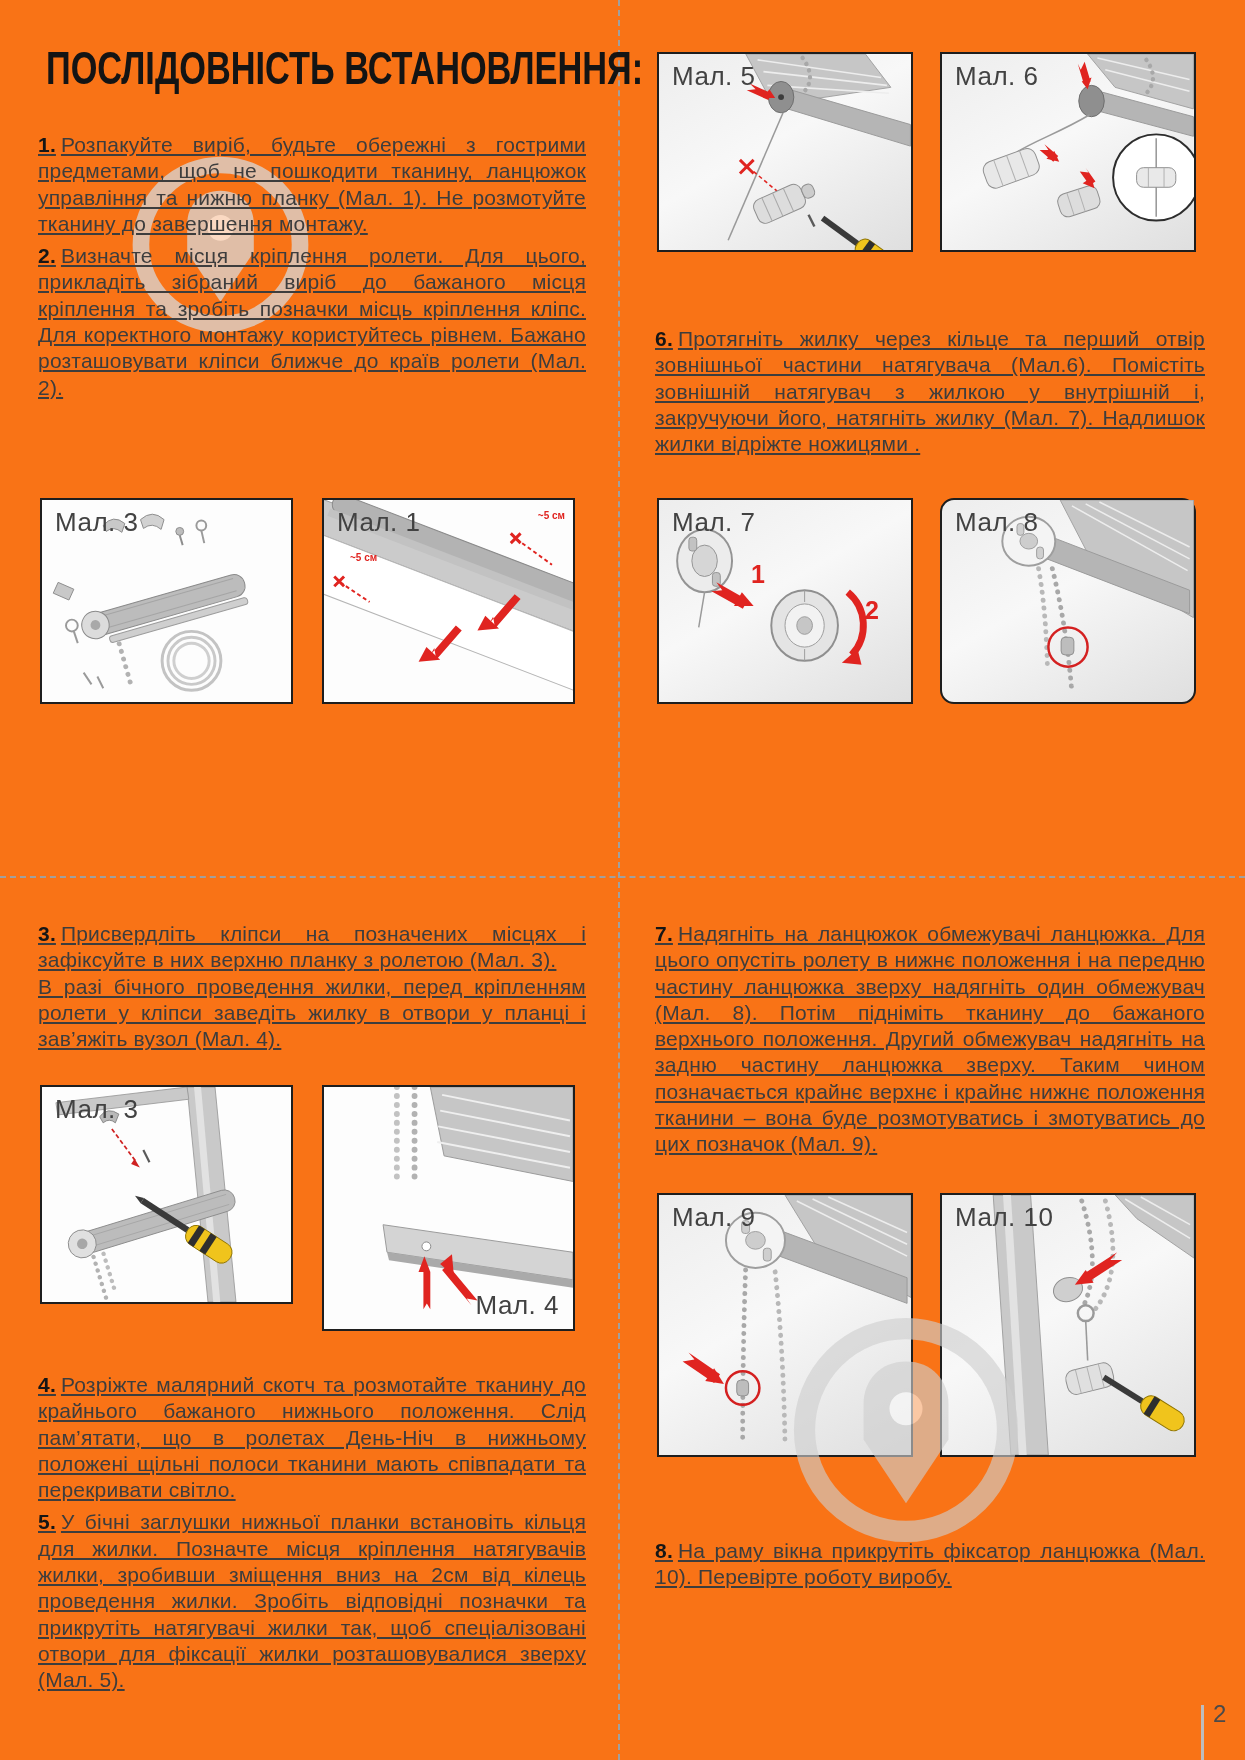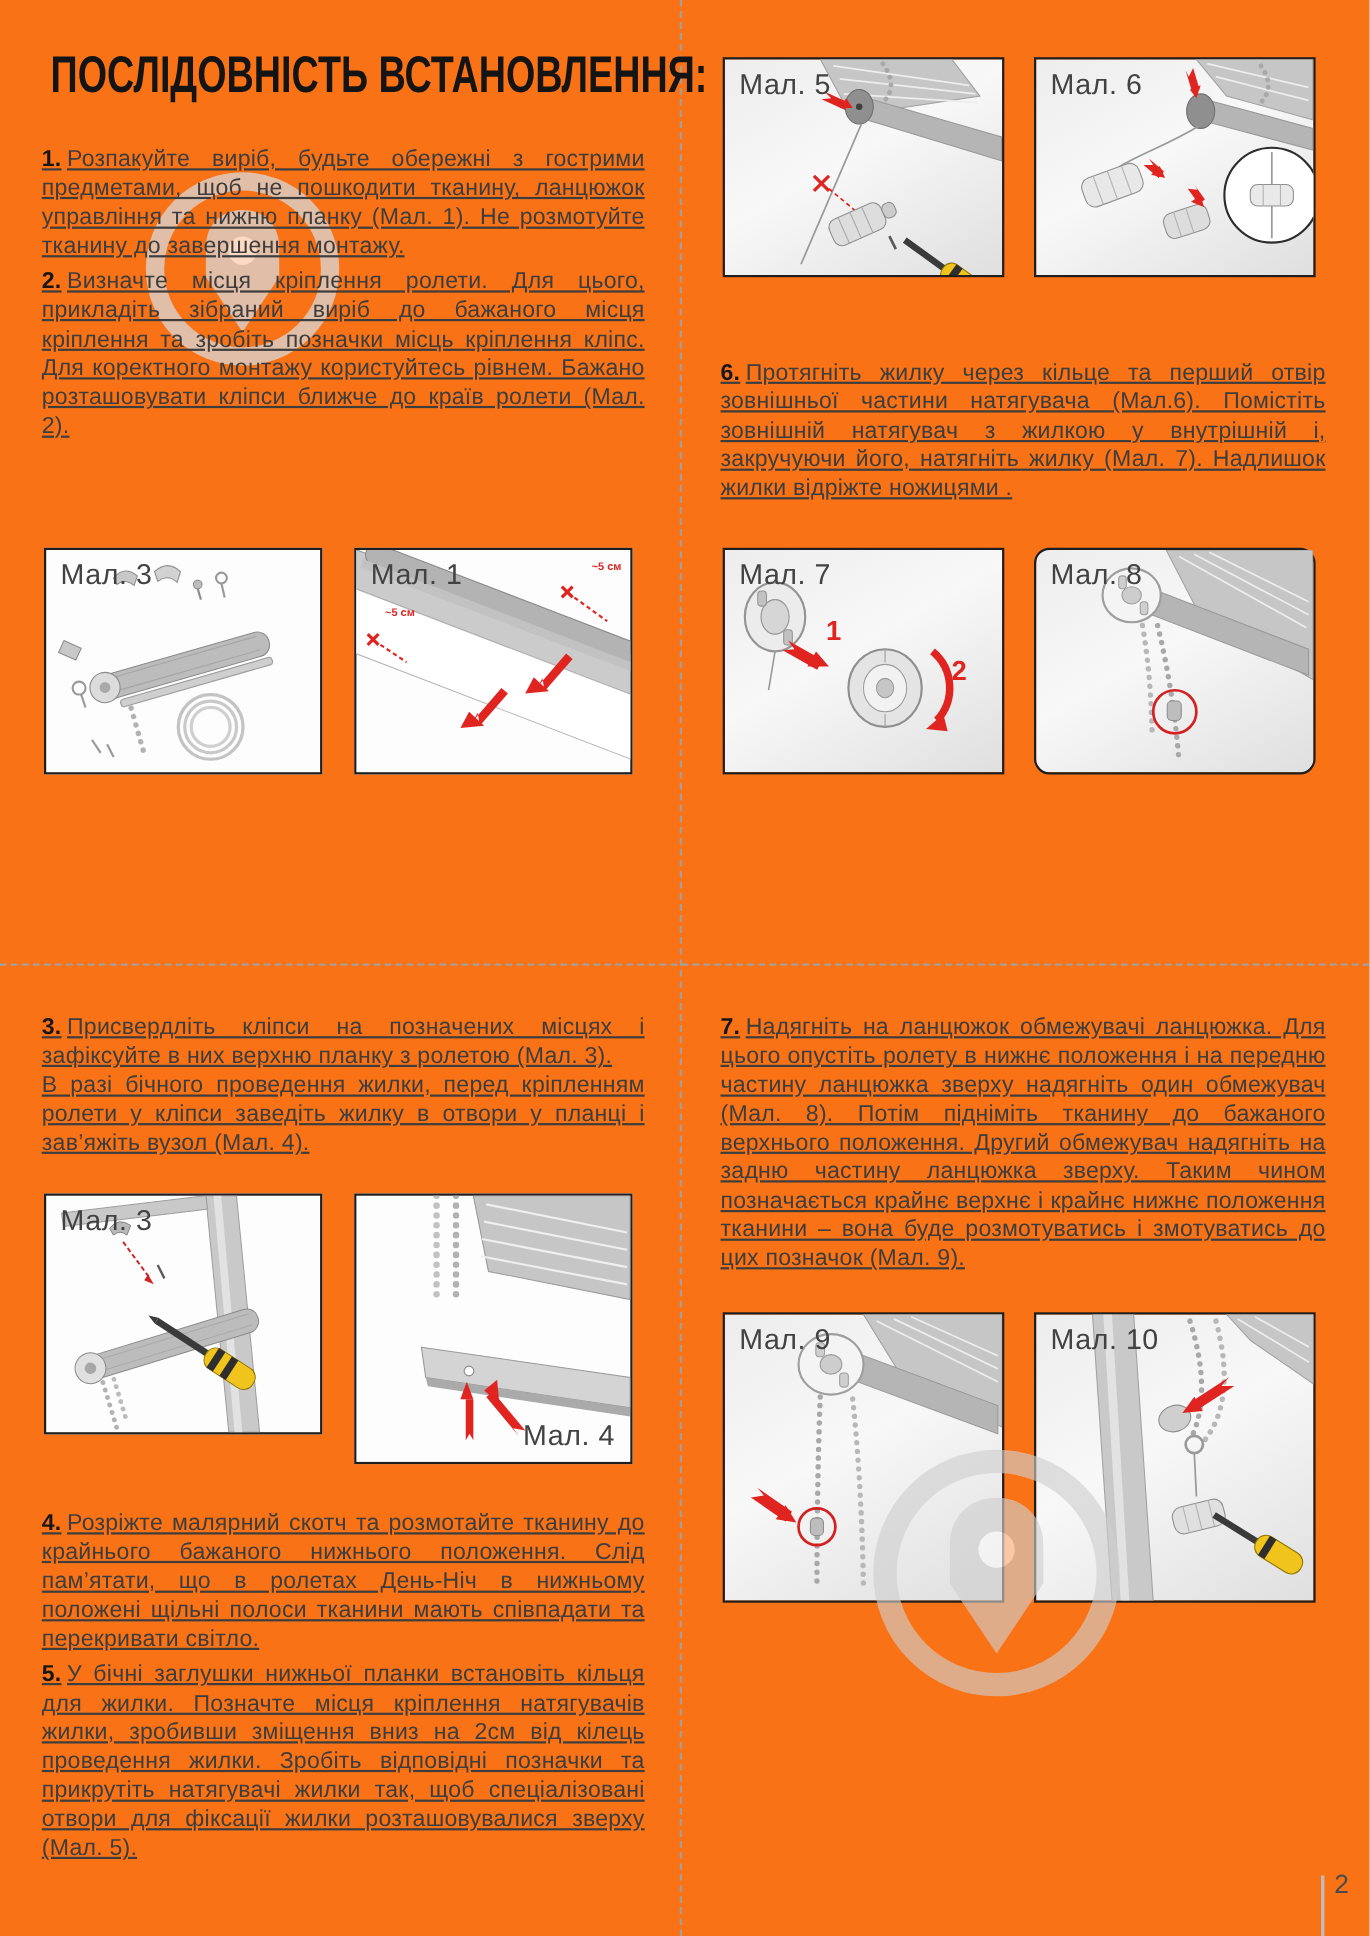--- a/index.html
+++ b/index.html
@@ -68,20 +68,23 @@
 
   <div class="txt" style="left:38px;top:1372px;width:548px;">
     <p><span class="num">4.</span><span>Розріжте малярний скотч та розмотайте тканину до крайнього бажаного нижнього положення. Слід пам’ятати, що в ролетах День-Ніч в нижньому положені щільні полоси  тканини мають співпадати та перекривати світло.</span></p>
     <p><span class="num">5.</span><span>У бічні заглушки нижньої планки встановіть кільця для жилки. Позначте місця кріплення натягувачів жилки, зробивши зміщення вниз на 2см від кілець проведення жилки. Зробіть відповідні позначки та прикрутіть натягувачі жилки так, щоб спеціалізовані отвори для фіксації жилки розташовувалися зверху (Мал. 5).</span></p>
   </div>
 
   <div class="txt" style="left:655px;top:921px;width:550px;">
     <p><span class="num">7.</span><span>Надягніть на ланцюжок обмежувачі ланцюжка. Для цього опустіть ролету в нижнє положення і на передню частину ланцюжка зверху надягніть один обмежувач (Мал. 8). Потім підніміть тканину до бажаного верхнього положення. Другий обмежувач надягніть на задню частину ланцюжка зверху. Таким чином позначається крайнє верхнє і крайнє нижнє положення тканини – вона буде розмотуватись і змотуватись до цих позначок (Мал. 9).</span></p>
   </div>
 
+  <div class="txt" style="left:655px;top:1538px;width:550px;">
+    <p><span class="num">8.</span><span>На раму вікна прикрутіть фіксатор ланцюжка (Мал. 10). Перевірте роботу виробу.</span></p>
+  </div>
 
   <div class="fig white" style="left:40px;top:498px;width:253px;height:206px;">
     <svg viewBox="0 0 253 206">
       <path d="M62 26q10-12 22-2l-3 9q-8-7-16-1z" fill="#c8c8c8" stroke="#8d8d8d"></path>
       <path d="M100 20q12-11 24 0l-3 10q-9-8-18-1z" fill="#d2d2d2" stroke="#8d8d8d"></path>
       <circle cx="140" cy="32" r="4" fill="#bdbdbd" stroke="#8d8d8d"></circle>
       <line x1="140" y1="36" x2="143" y2="46" stroke="#8d8d8d" stroke-width="2"></line>
       <circle cx="162" cy="26" r="5" fill="none" stroke="#9a9a9a" stroke-width="2"></circle>
       <line x1="162" y1="31" x2="165" y2="44" stroke="#9a9a9a" stroke-width="2"></line>
       <path d="M16 84l16 7-5 11-16-7z" fill="#c8c8c8" stroke="#8d8d8d"></path>

